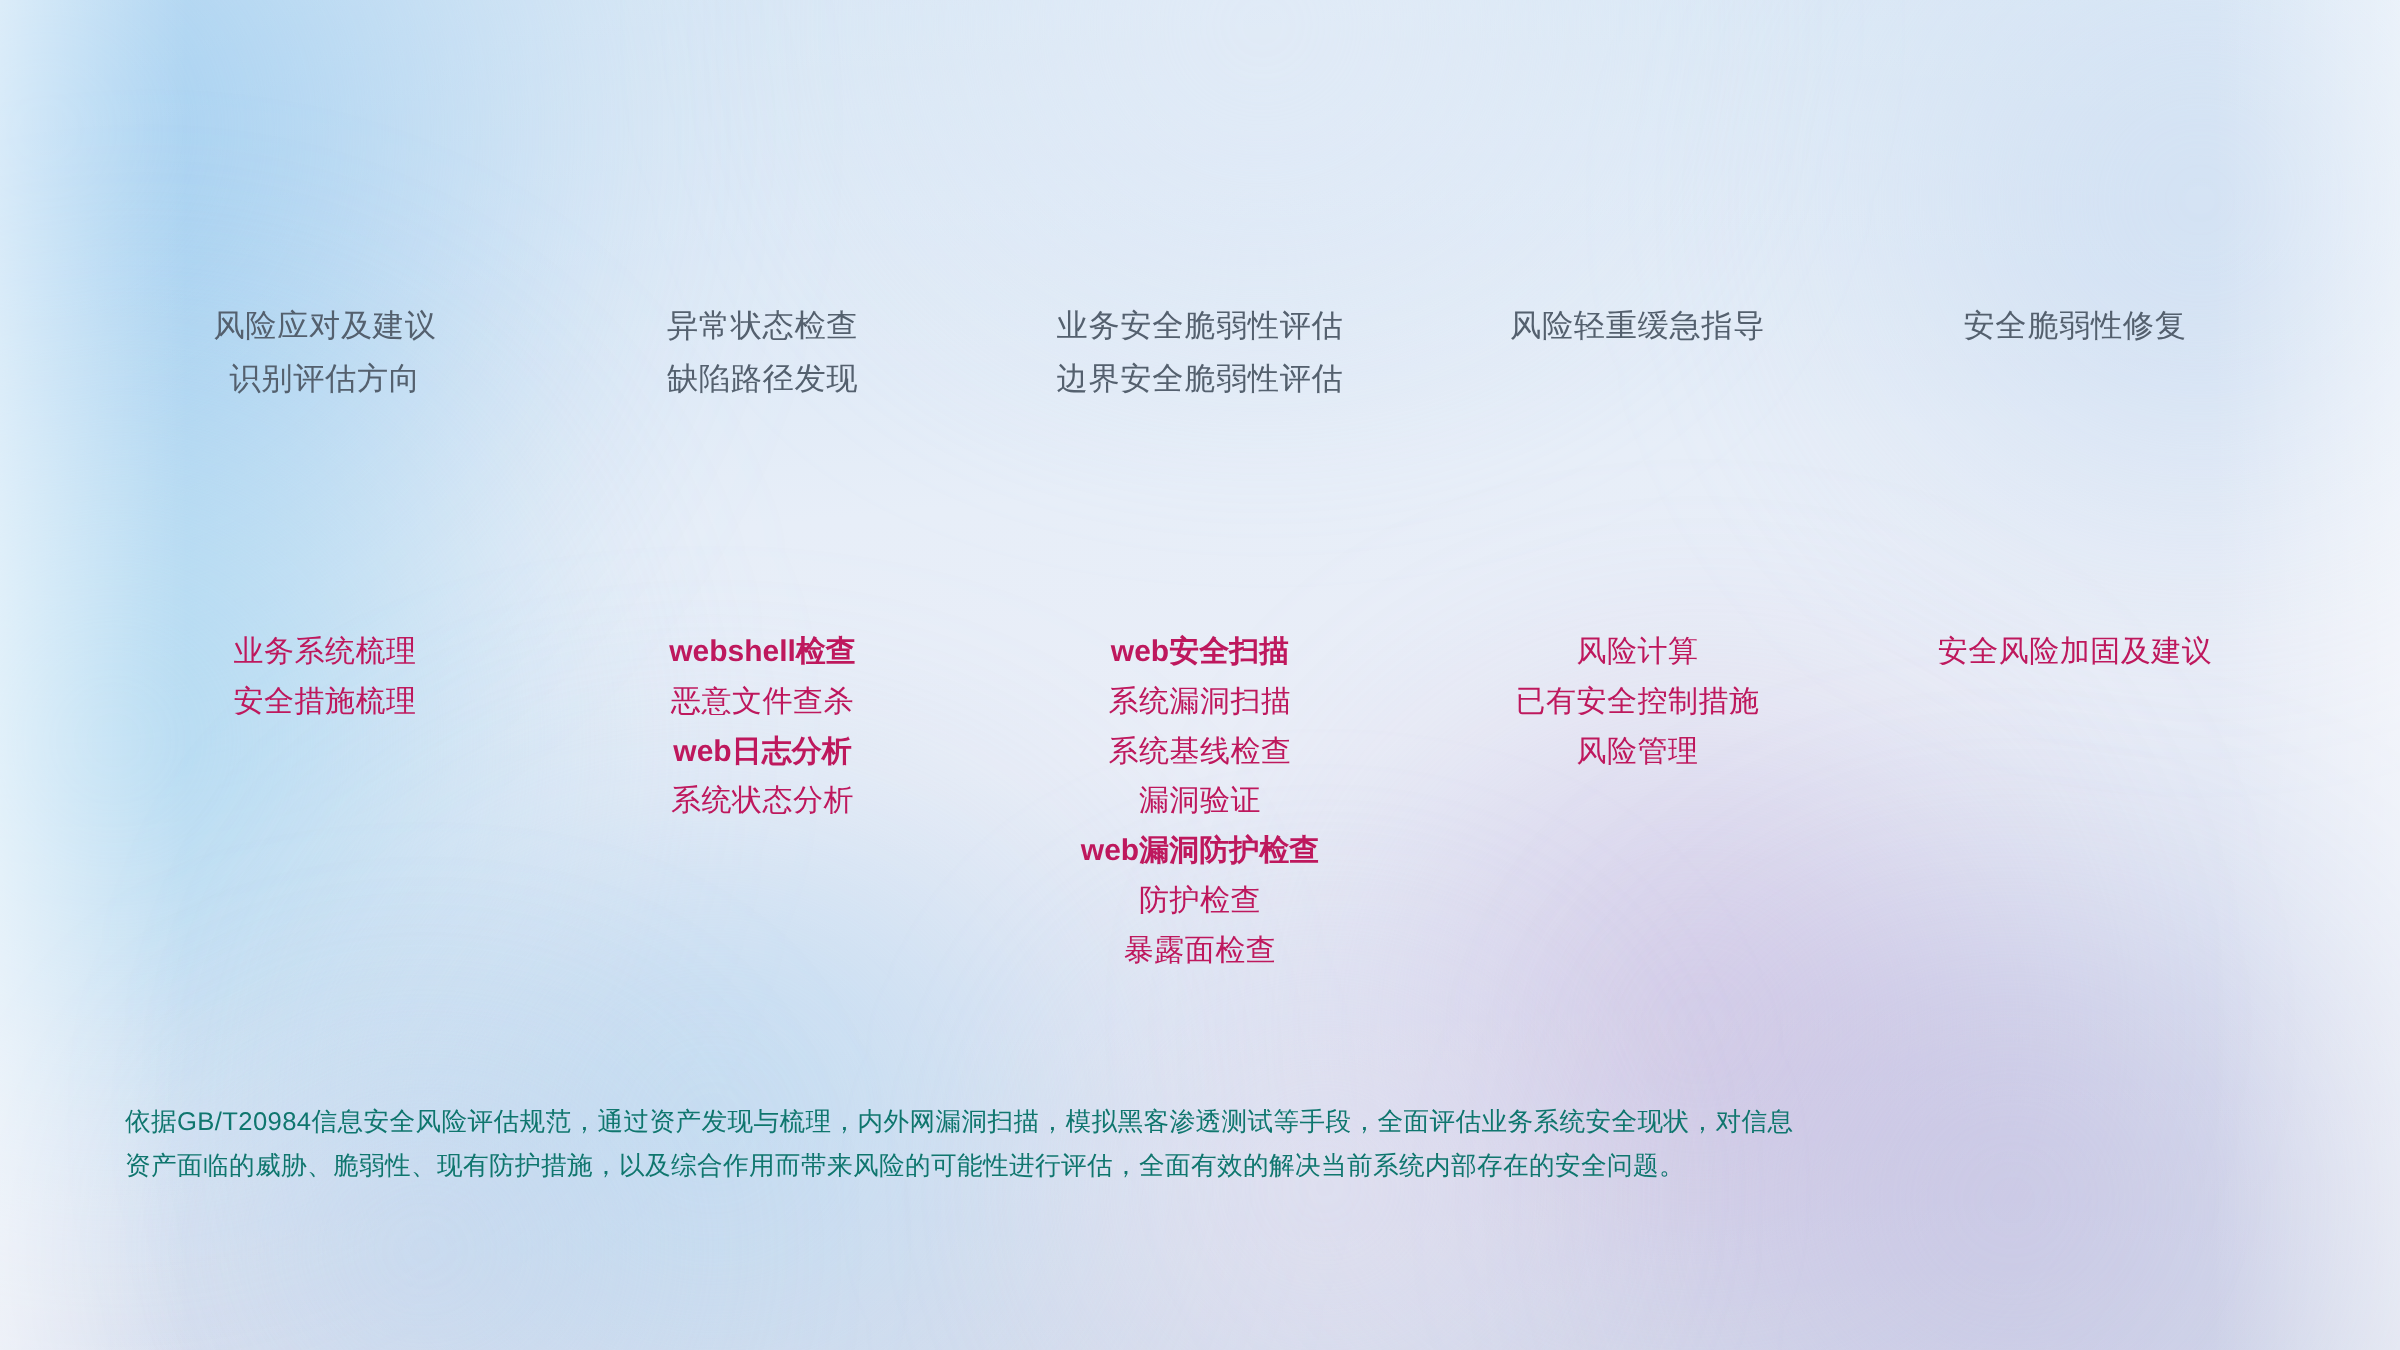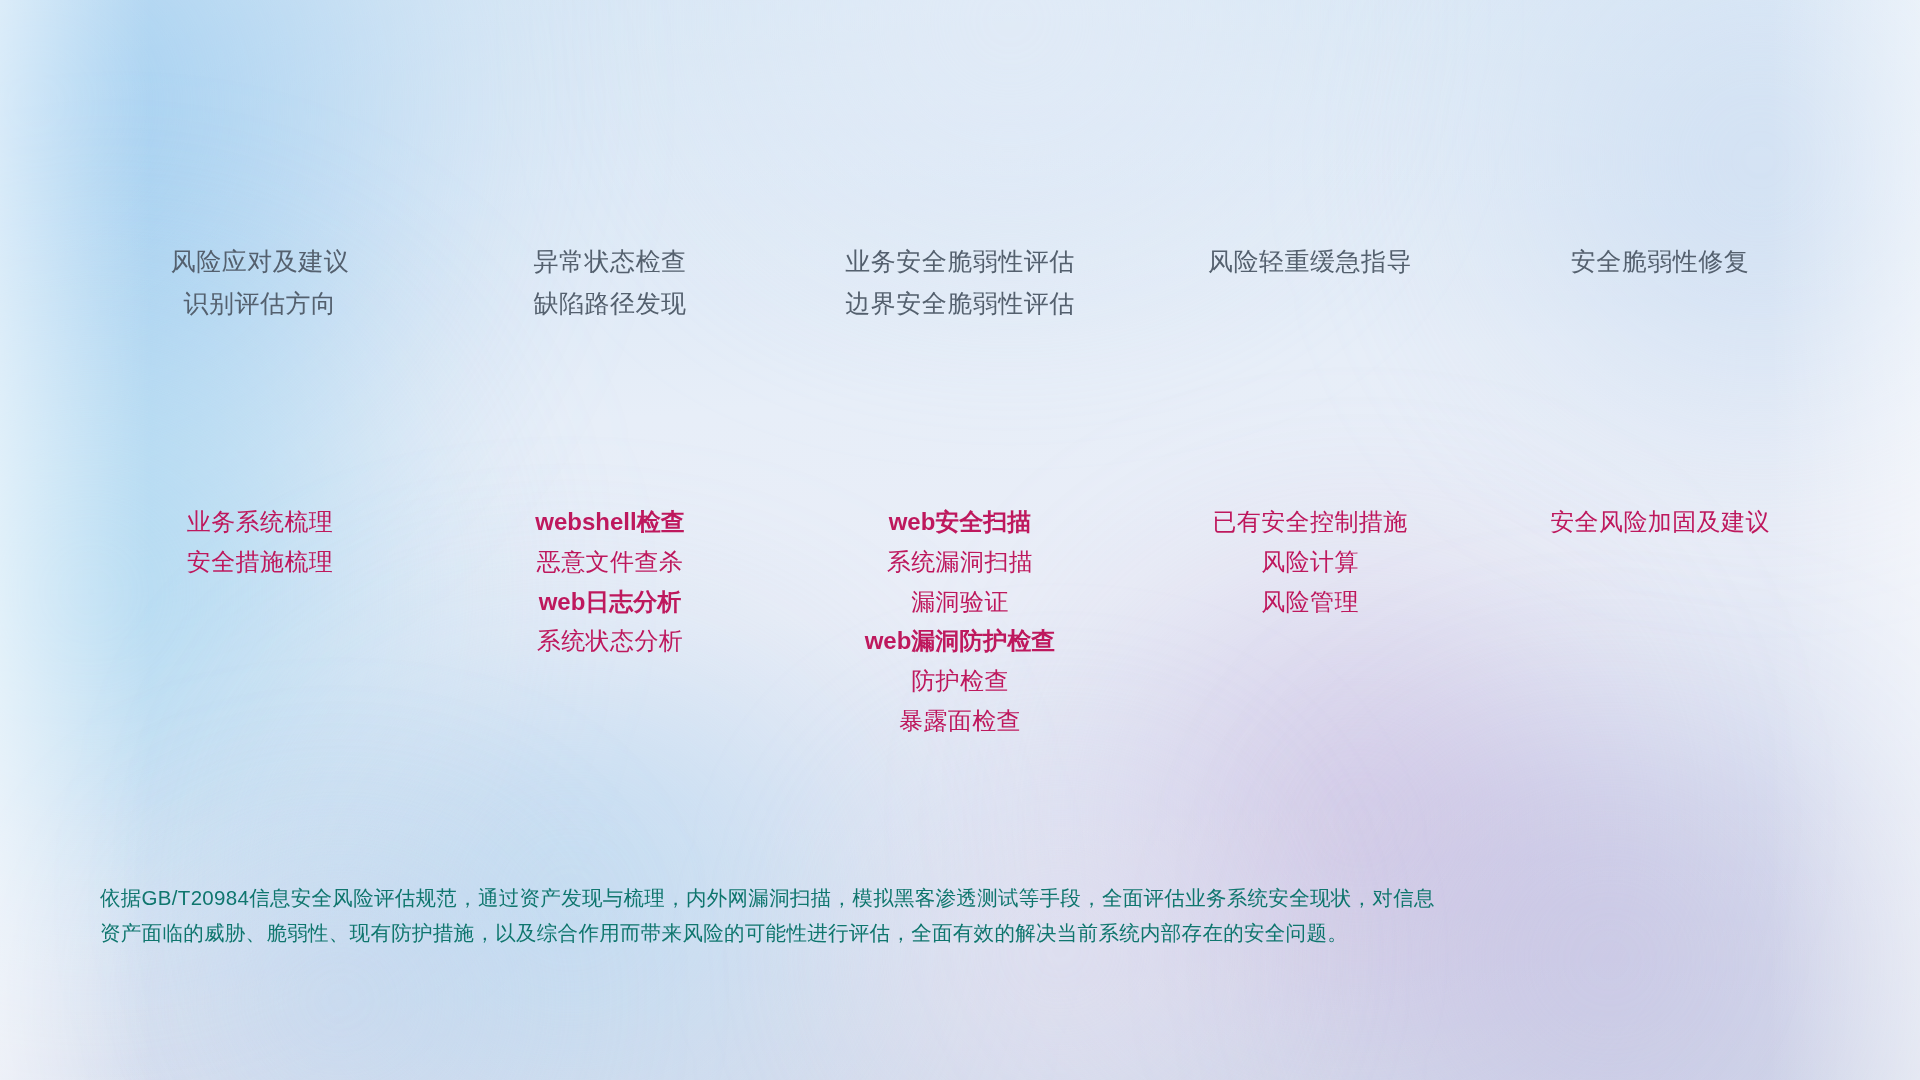--- a/index.html
+++ b/index.html
@@ -207,34 +207,35 @@
     </div>
 
     <div class="col">
       <div class="top-notes">
         <div class="note-line">业务安全脆弱性评估</div>
         <div class="note-line">边界安全脆弱性评估</div>
       </div>
       <div class="bot-list">
         <div class="bot-item bold">web安全扫描</div>
         <div class="bot-item">系统漏洞扫描</div>
+        <div class="bot-item">系统基线检查</div>
         <div class="bot-item">漏洞验证</div>
         <div class="bot-item bold">web漏洞防护检查</div>
         <div class="bot-item">防护检查</div>
         <div class="bot-item">暴露面检查</div>
       </div>
     </div>
 
     <div class="col">
       <div class="top-notes">
         <div class="note-line">风险轻重缓急指导</div>
       </div>
       <div class="bot-list">
+        <div class="bot-item">风险计算</div>
         <div class="bot-item">已有安全控制措施</div>
-        <div class="bot-item">风险计算</div>
         <div class="bot-item">风险管理</div>
       </div>
     </div>
 
     <div class="col">
       <div class="top-notes">
         <div class="note-line">安全脆弱性修复</div>
       </div>
       <div class="bot-list">
         <div class="bot-item">安全风险加固及建议</div>

